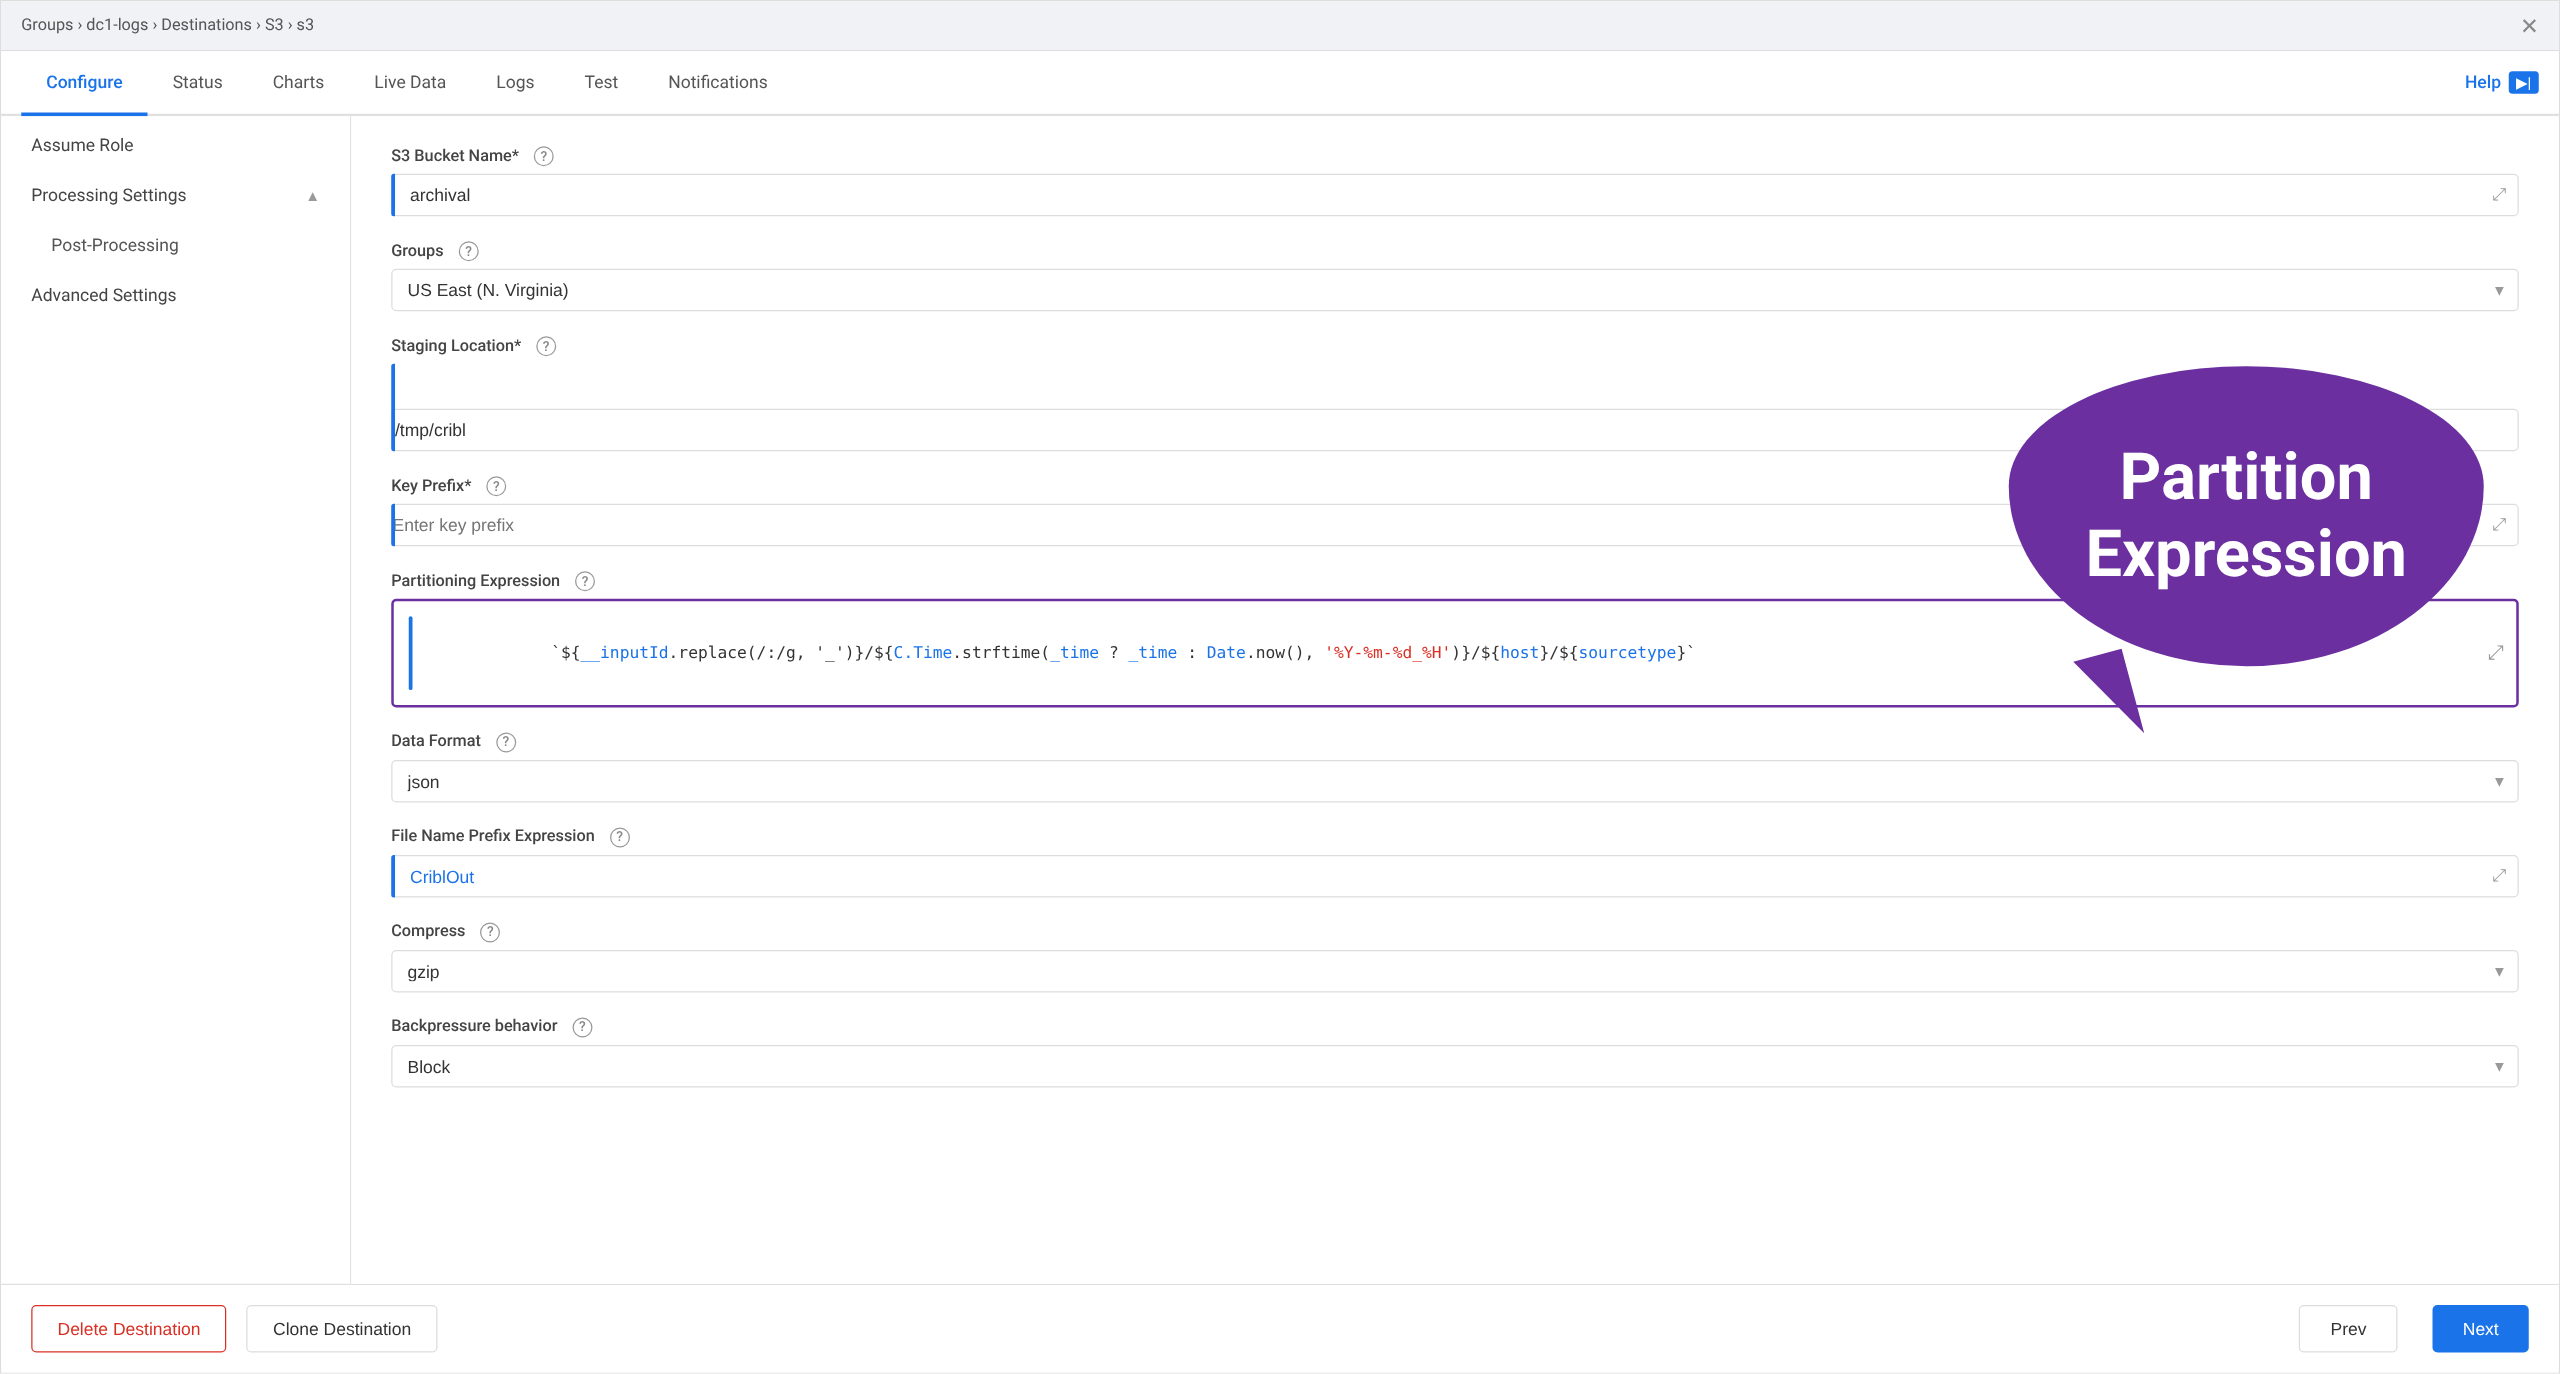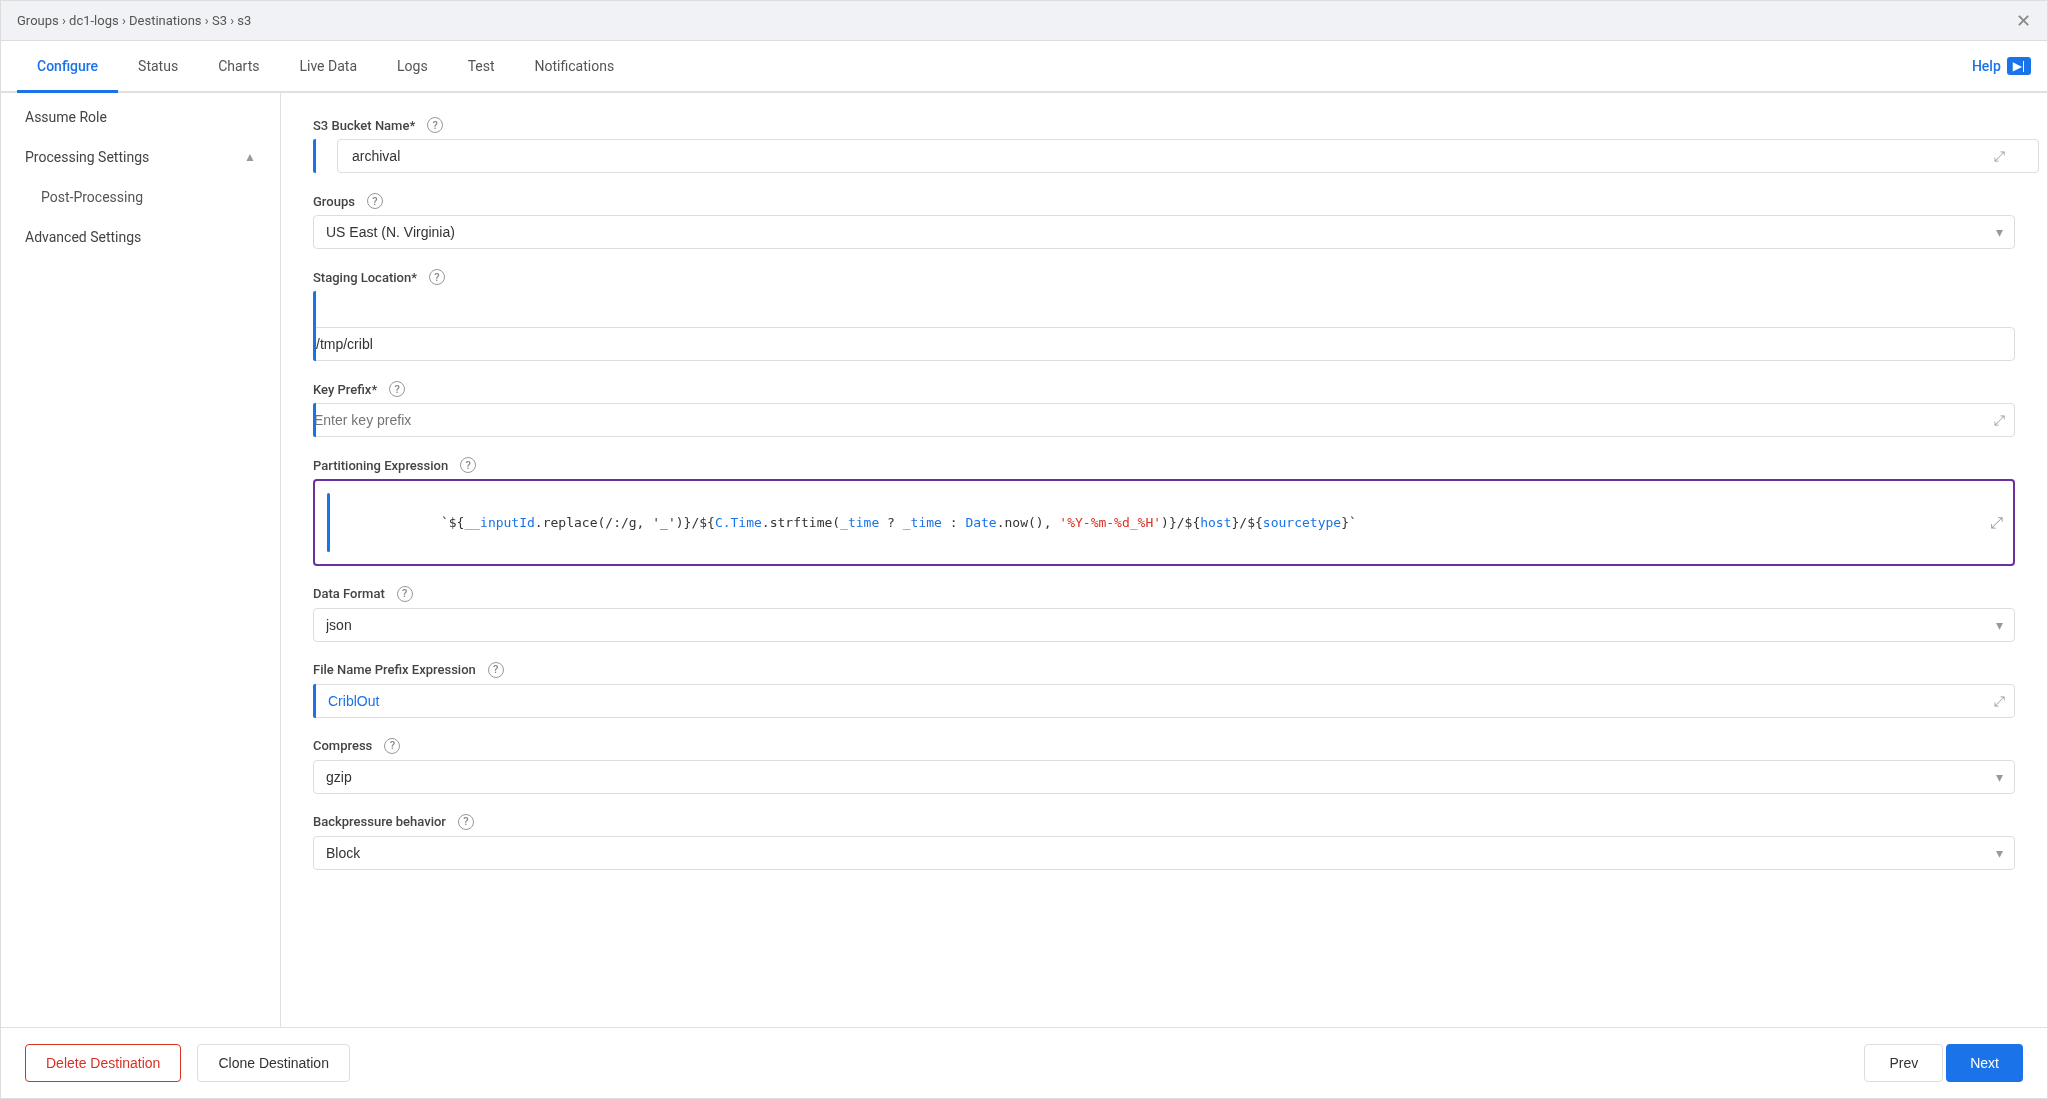--- a/index.html
+++ b/index.html
@@ -45,21 +45,21 @@
     .partitioning-box .blue-bar { position: absolute; left: 12px; top: 12px; bottom: 12px; width: 3px; background: #1a73e8; border-radius: 2px; }
     .partitioning-code { font-family: monospace; font-size: 13px; padding-left: 16px; line-height: 1.5; white-space: pre; color: #333; }
     .code-black { color: #333; }
     .code-blue { color: #1a73e8; }
     .code-red { color: #d93025; }
 
     .footer { border-top: 1px solid #e0e0e0; padding: 16px 24px; display: flex; align-items: center; justify-content: space-between; background: #fff; }
     .footer-left { display: flex; gap: 16px; }
     .btn-delete { background: #fff; color: #d93025; border: 1px solid #d93025; padding: 10px 20px; border-radius: 4px; font-size: 14px; cursor: pointer; }
     .btn-clone { background: #fff; color: #333; border: 1px solid #ddd; padding: 10px 20px; border-radius: 4px; font-size: 14px; cursor: pointer; }
-    .footer-right { display: flex; gap: 3px; }
+    .footer-right { display: flex; gap: 28px; }
     .btn-prev { background: #fff; color: #333; border: 1px solid #ddd; padding: 10px 24px; border-radius: 4px; font-size: 14px; cursor: pointer; }
     .btn-next { background: #1a73e8; color: #fff; border: none; padding: 10px 24px; border-radius: 4px; font-size: 14px; cursor: pointer; }
 
     
     .speech-bubble-wrapper { position: absolute; top: 200px; right: 60px; z-index: 10; }
     .speech-bubble { background: #6b2fa0; border-radius: 50% 50% 50% 50% / 40% 40% 60% 60%; width: 380px; height: 240px; display: flex; align-items: center; justify-content: center; position: relative; }
     .speech-bubble::after {
       content: '';
       position: absolute;
       bottom: -60px;
@@ -110,29 +110,35 @@
       <div class="sidebar-item sub">
         <span>Post-Processing</span>
       </div>
       <div class="sidebar-item">
         <span>Advanced Settings</span>
       </div>
     </div>
 
     <div class="content" style="position:relative;">
 
+      <div class="speech-bubble-wrapper">
+        <div class="speech-bubble">
+          <div class="speech-bubble-text" style="white-space:pre-line;">Partition
+Expression</div>
+        </div>
+      </div>
 
       <div class="form-group">
         <div class="form-label">
           <span>S3 Bucket Name*</span>
           <span class="help-icon">?</span>
         </div>
         <div class="form-input-with-icon input-with-bar">
           <div class="blue-bar"></div>
-          <input class="form-input" type="text" style="padding-left: 14px; margin-left: 24px;" value="archival">
+          <input class="form-input" type="text" style="padding-left: 14px;" value="archival">
           <span class="expand-icon" style="position:absolute;right:10px;top:50%;transform:translateY(-50%);color:#999;">⤢</span>
         </div>
       </div>
 
       <div class="form-group">
         <div class="form-label">
           <span>Groups</span>
           <span class="help-icon">?</span>
         </div>
         <div class="select-wrapper">

